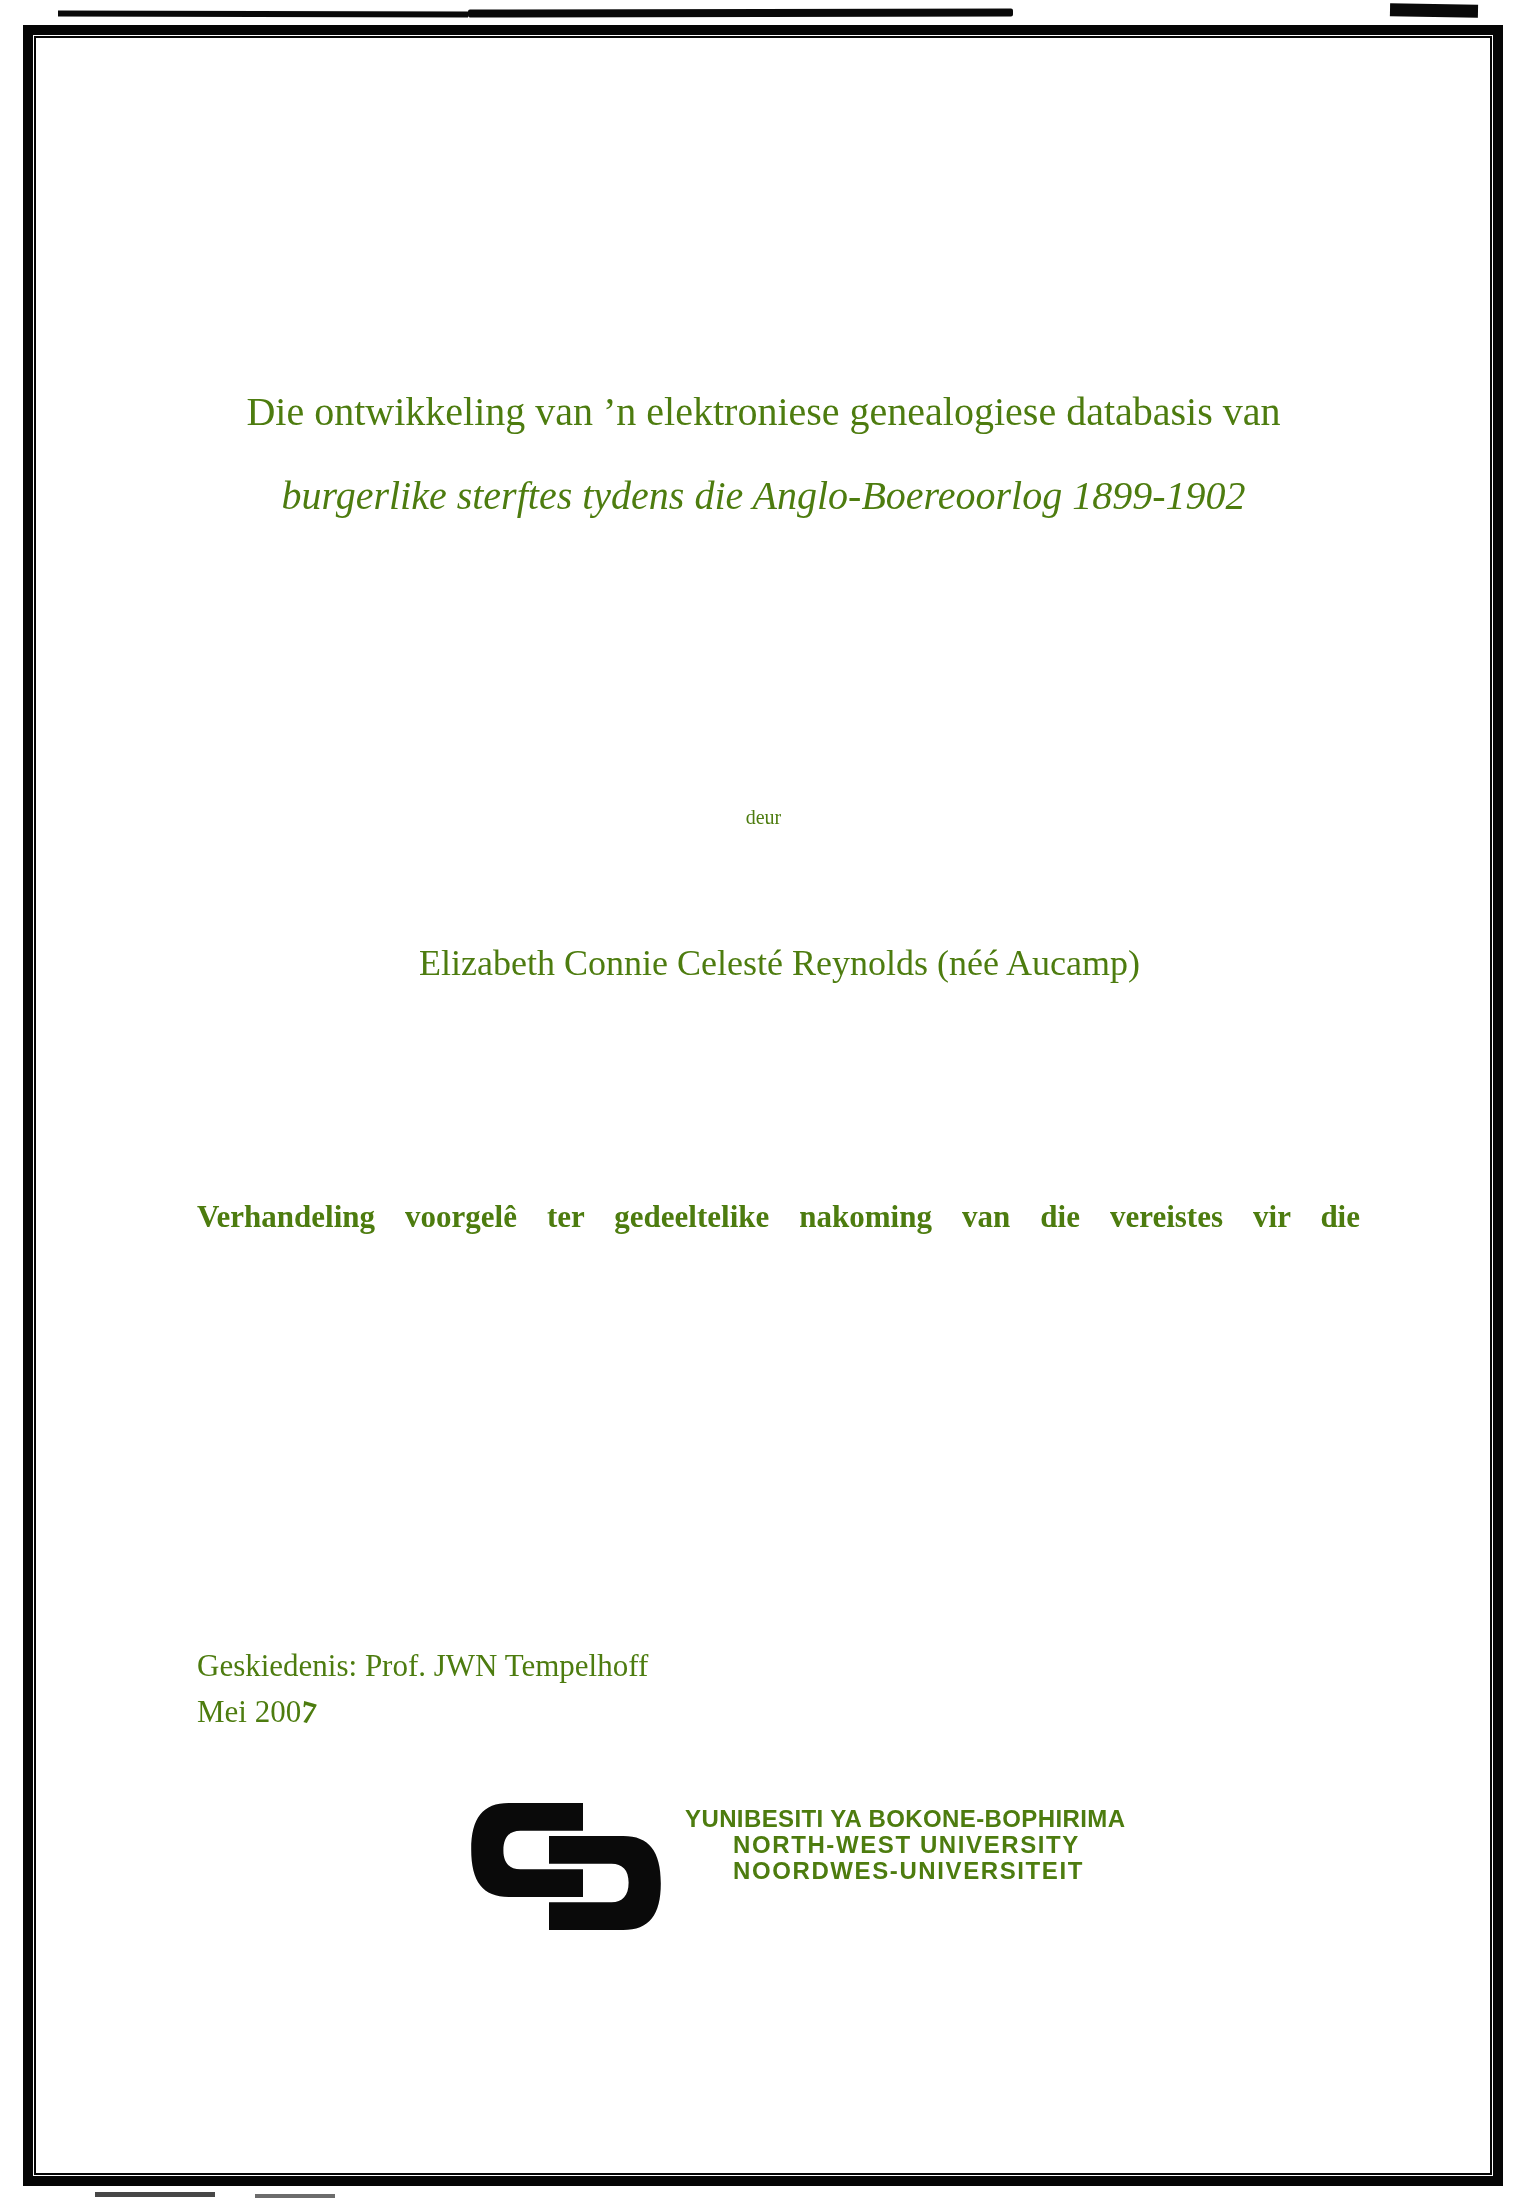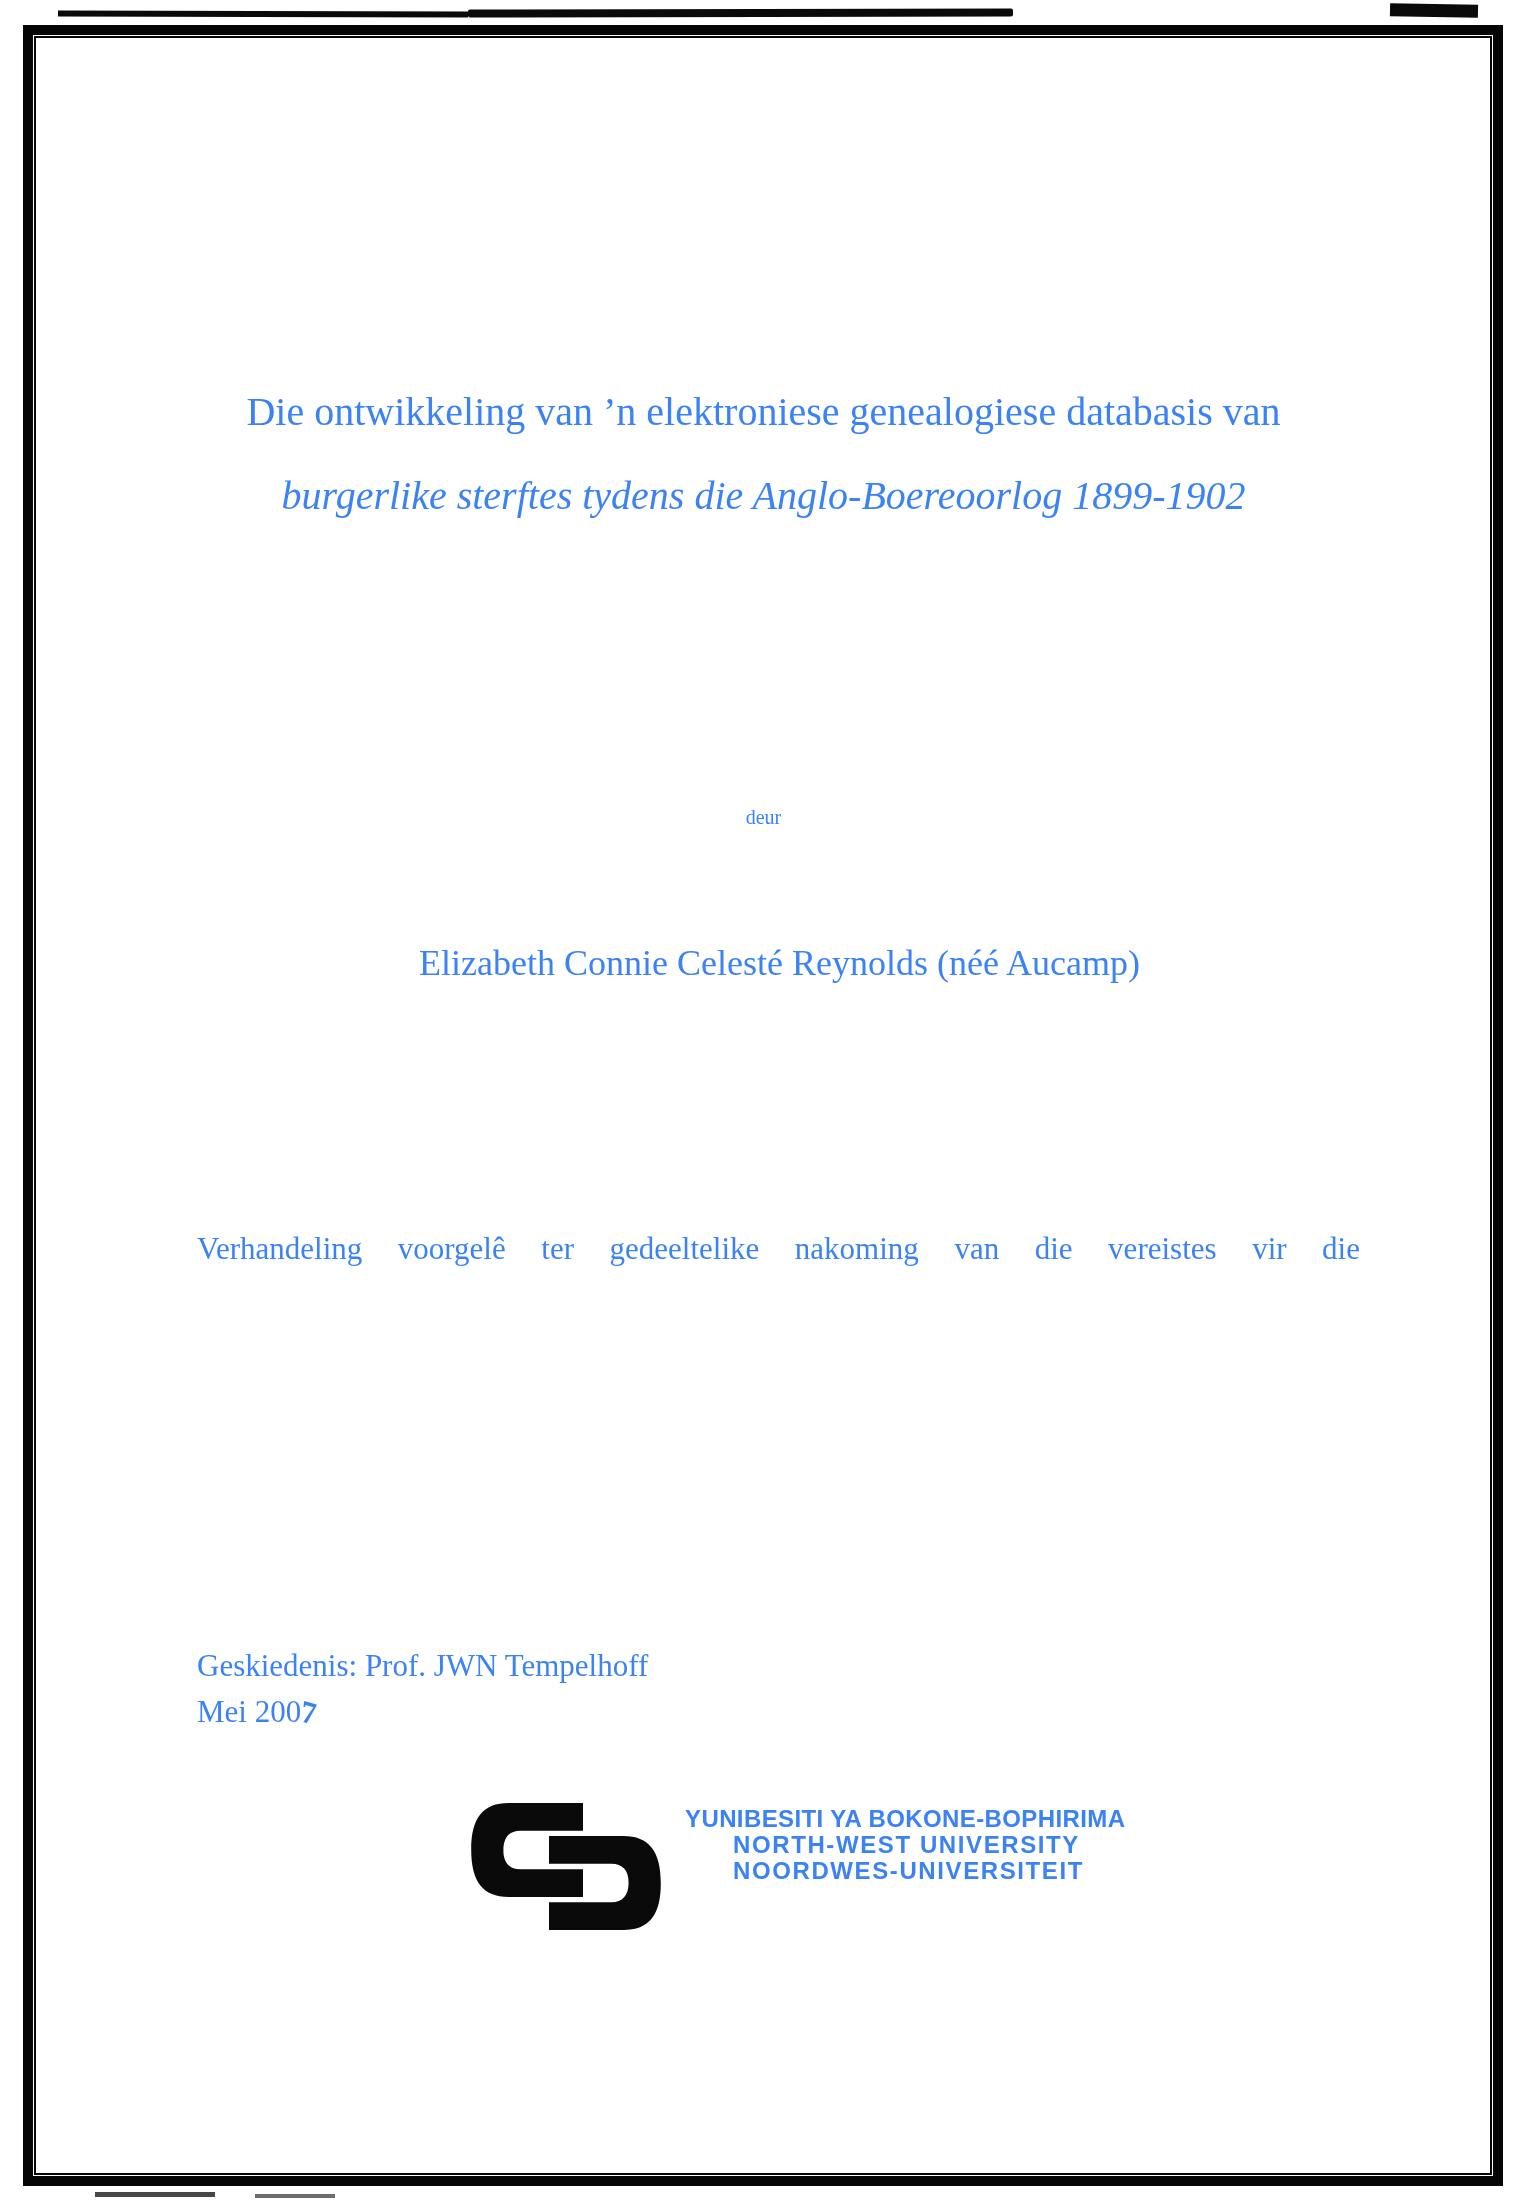--- a/index.html
+++ b/index.html
@@ -2,21 +2,21 @@
 <html><head>
 <meta charset="utf-8">
 <style>
   html,body{margin:0;padding:0;background:#e8e8e8;}
   .page{
     position:relative;
     width:1527px;height:2206px;
     background:#ffffff;
     overflow:hidden;
     font-family:"Liberation Serif","DejaVu Serif",serif;
-    color:#3b82f6;
+    color:#4d7c0f;
   }
   
   .artifact{position:absolute;background:#0a0a0a;}
   .artifact.a1{left:58px;top:11px;width:410px;height:6px;transform:rotate(.15deg);}
   .artifact.a2{left:468px;top:9px;width:545px;height:8px;transform:rotate(-.1deg);border-radius:2px;}
   .artifact.a3{left:1390px;top:4px;width:88px;height:13px;transform:rotate(1deg);}
   .artifact.a4{left:95px;top:2192px;width:120px;height:5px;opacity:.75;}
   .artifact.a5{left:255px;top:2194px;width:80px;height:4px;opacity:.6;}
   
   .frame{
@@ -33,22 +33,22 @@
   .title .tl2{display:block;font-style:italic;}
   .byline{
     position:absolute;left:0;right:0;top:806px;
     text-align:center;font-size:20px;
   }
   .author{
     position:absolute;left:0;right:0;top:942px;
     text-align:center;font-size:36px;margin-left:32px;
   }
   .statement{
-    position:absolute;left:197px;top:1228px;width:1163px;
-    font-size:31px;line-height:41px;
+    position:absolute;left:197px;top:1196px;width:1163px;
+    font-size:31px;line-height:41px;font-weight:bold;
   }
   .statement .jline{text-align:justify;text-align-last:justify;}
   .supervisor{
     position:absolute;left:197px;top:1648px;font-size:31px;
   }
   .dateline{
     position:absolute;left:197px;top:1694px;font-size:31px;
   }
   .dateline .last{
     display:inline-block;

